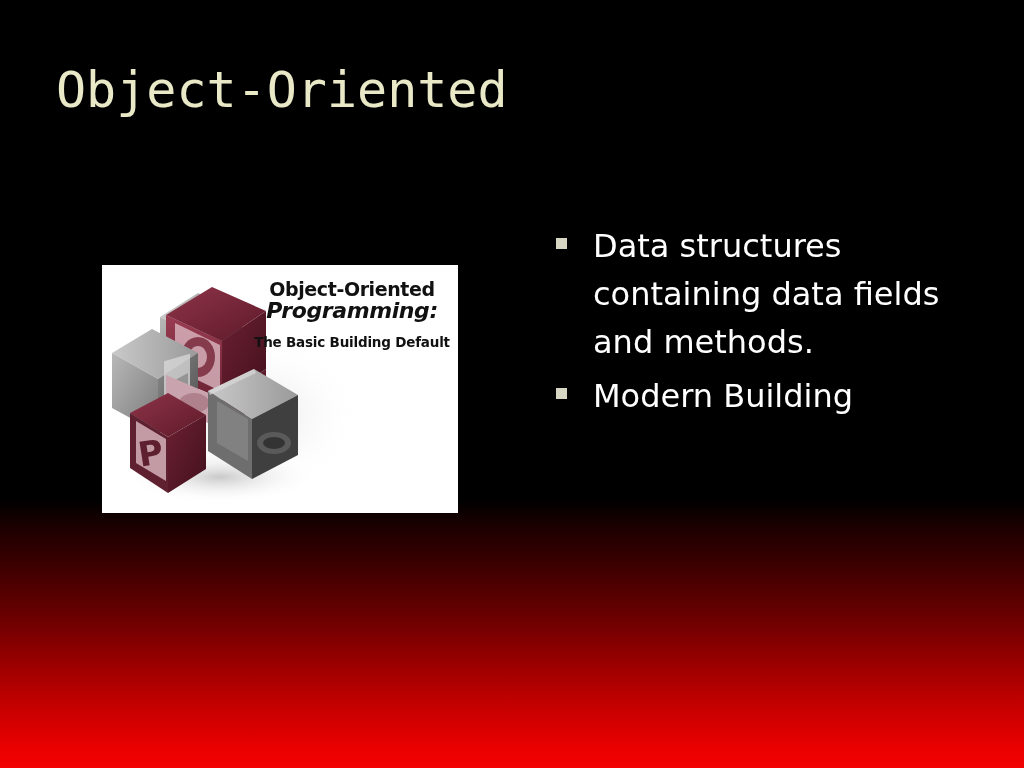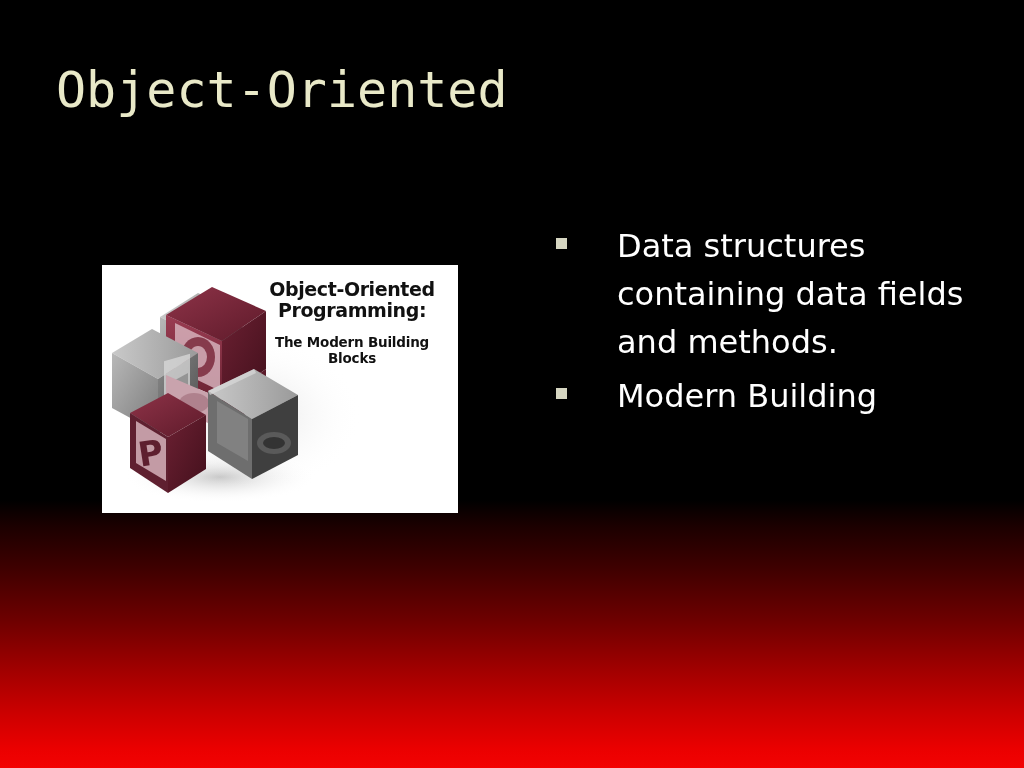--- a/index.html
+++ b/index.html
@@ -73,23 +73,24 @@
     font-weight: bold;
   }
   .pic-caption .l1 {
     display: block;
     font-size: 19px;
     line-height: 21px;
     letter-spacing: -0.4px;
   }
   .pic-caption .l2 {
     display: block;
-    font-size: 19px;
+    font-size: 22px;
     line-height: 21px;
     letter-spacing: -0.4px;
+    font-style: italic;
   }
   .pic-caption .l3 {
     display: block;
     margin-top: 13px;
     font-size: 13.5px;
     line-height: 16px;
     letter-spacing: -0.2px;
   }
 
   
@@ -112,21 +113,20 @@
     margin-top: 16px;
     margin-right: 26px;
   }
   .bullet-text {
     flex: 1 1 auto;
     color: #FFFFFF;
     font-family: "DejaVu Sans", sans-serif;
     font-size: 32px;
     line-height: 48px;
     font-weight: 400;
-    margin-left: 24px;
   }
 </style>
 </head>
 <body>
 
 <div class="slide">
 
   <div class="slide-bg-gradient"></div>
 
   <div class="slide-title">Object-Oriented</div>
@@ -215,21 +215,21 @@
         <polygon points="34,156 64,174 64,216 34,198" fill="#D5B1BA" opacity="0.85"></polygon>
         <text x="49" y="200" font-family="DejaVu Sans, sans-serif" font-size="34" font-weight="bold" fill="#5E1F2F" text-anchor="middle" transform="rotate(-9 49 190)">P</text>
       </g>
 
       <polygon points="106,126 152,104 154,108 108,130" fill="#DADADA" opacity="0.7"></polygon>
     </svg>
 
     <div class="pic-caption">
       <span class="l1">Object-Oriented</span>
       <span class="l2">Programming:</span>
-      <span class="l3">The Modern Building Blocks</span>
+      <span class="l3">The Basic Building Default</span>
     </div>
   </div>
 
   <div class="bullet-block">
     <div class="bullet-row">
       <span class="bullet-marker"></span>
       <span class="bullet-text">Data structures containing data fields and methods.</span>
     </div>
     <div class="bullet-row">
       <span class="bullet-marker"></span>

